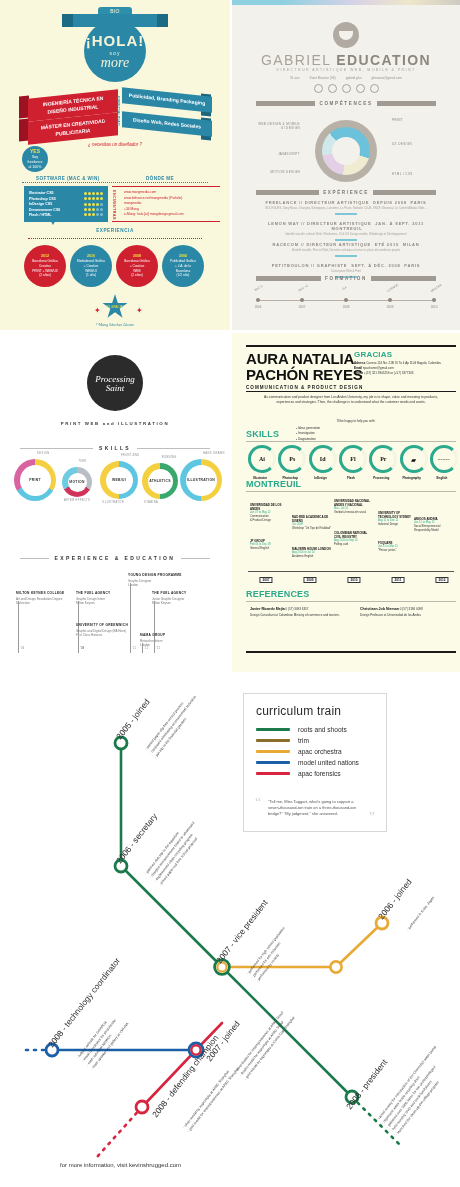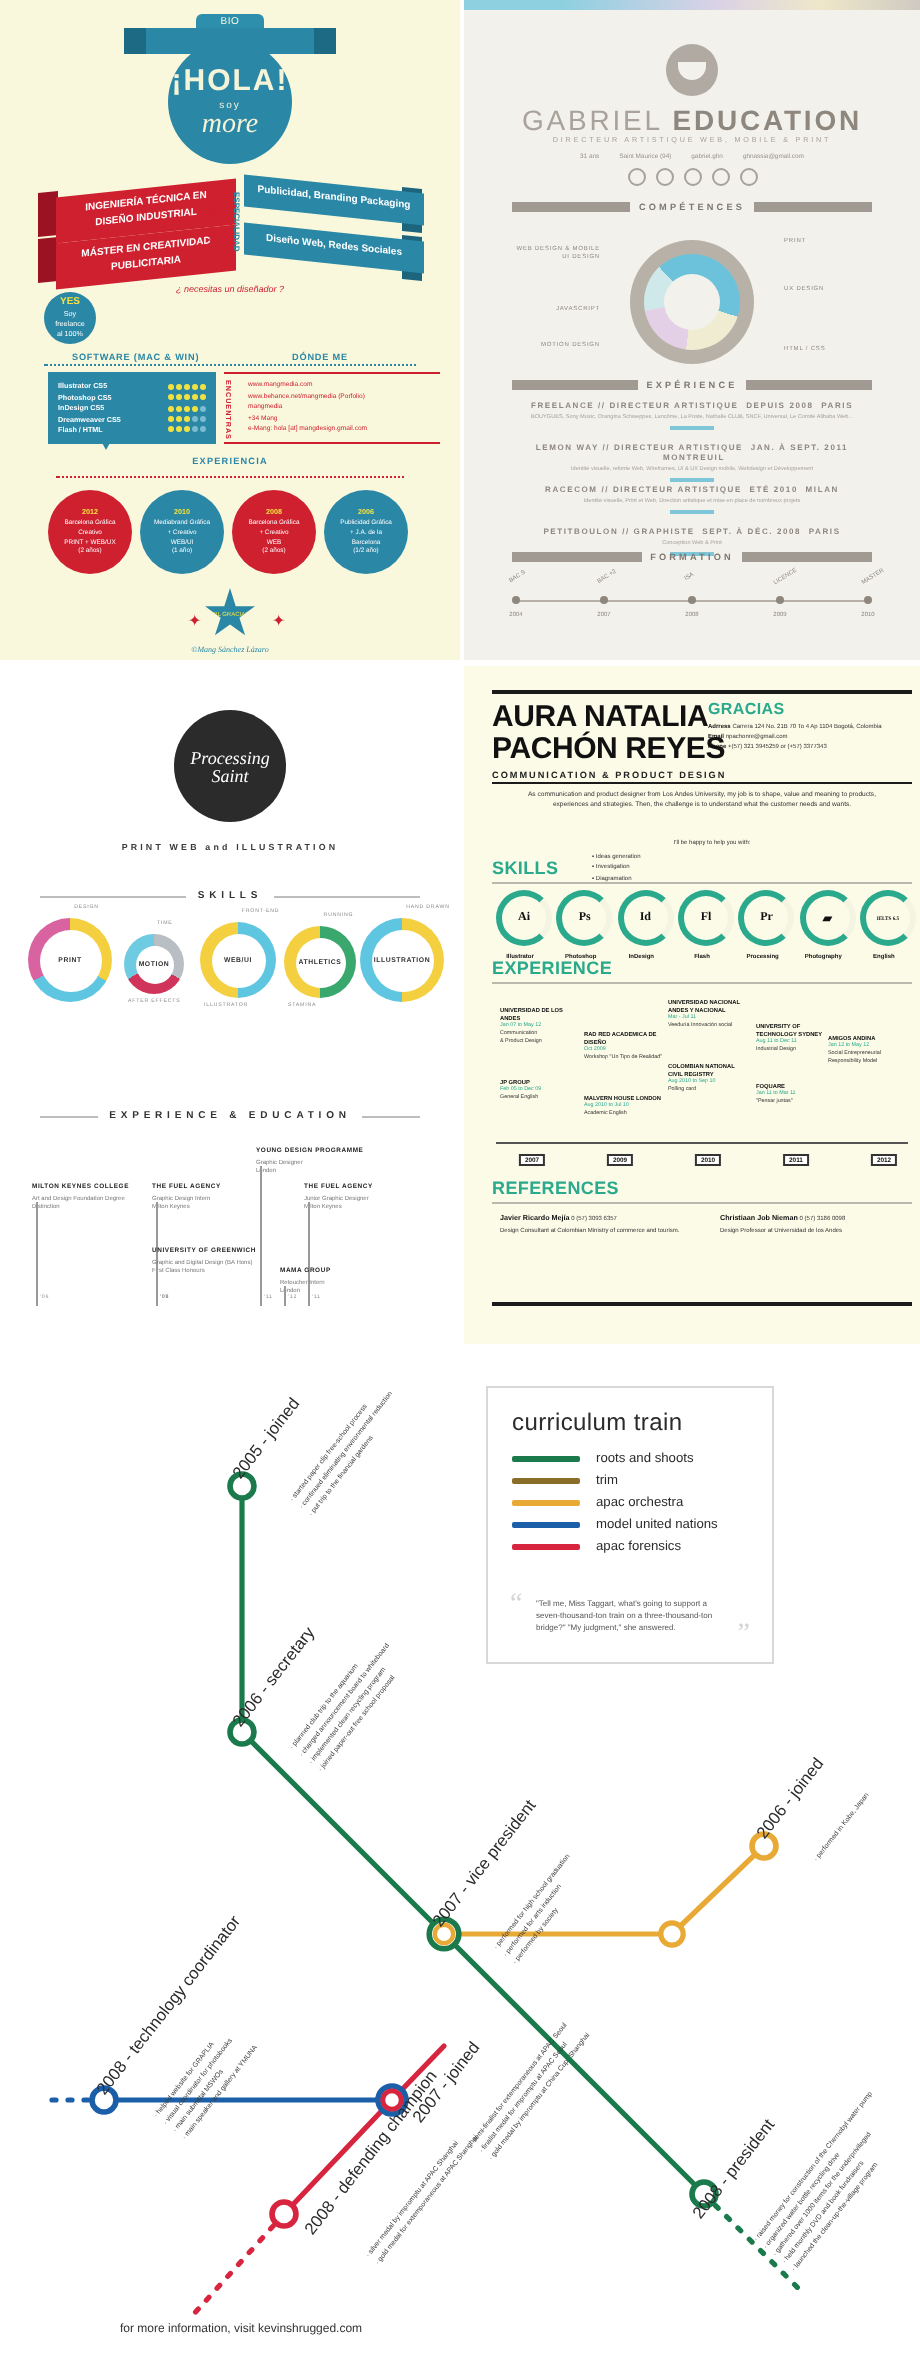--- a/index.html
+++ b/index.html
@@ -524,21 +524,21 @@
         <div class="it">
           <div class="rg" style="font-size:6px">▰</div>
           <div class="cap">Photography</div>
         </div>
         <div class="it">
           <div class="rg" style="font-size:2.6px">IELTS 6.5</div>
           <div class="cap">English</div>
         </div>
       </div>
 
-    <div class="sec4" style="top:146px">EXPERIENCE</div>
+    <div class="sec4" style="top:146px">MONTREUIL</div>
     <div class="sec4line" style="top:158px"></div>
     <div class="exp4box exp4" id="p4exp">
       <div class="axis"></div>
     <div class="yr" style="left: 18px;">2007</div>
         <div class="yr" style="left: 62px;">2009</div>
         <div class="yr" style="left: 106px;">2010</div>
         <div class="yr" style="left: 150px;">2011</div>
         <div class="yr" style="left: 194px;">2012</div>
         <div class="e4" style="left: 2px; top: 6px;">
           <div class="t">UNIVERSIDAD DE LOS ANDES</div>

